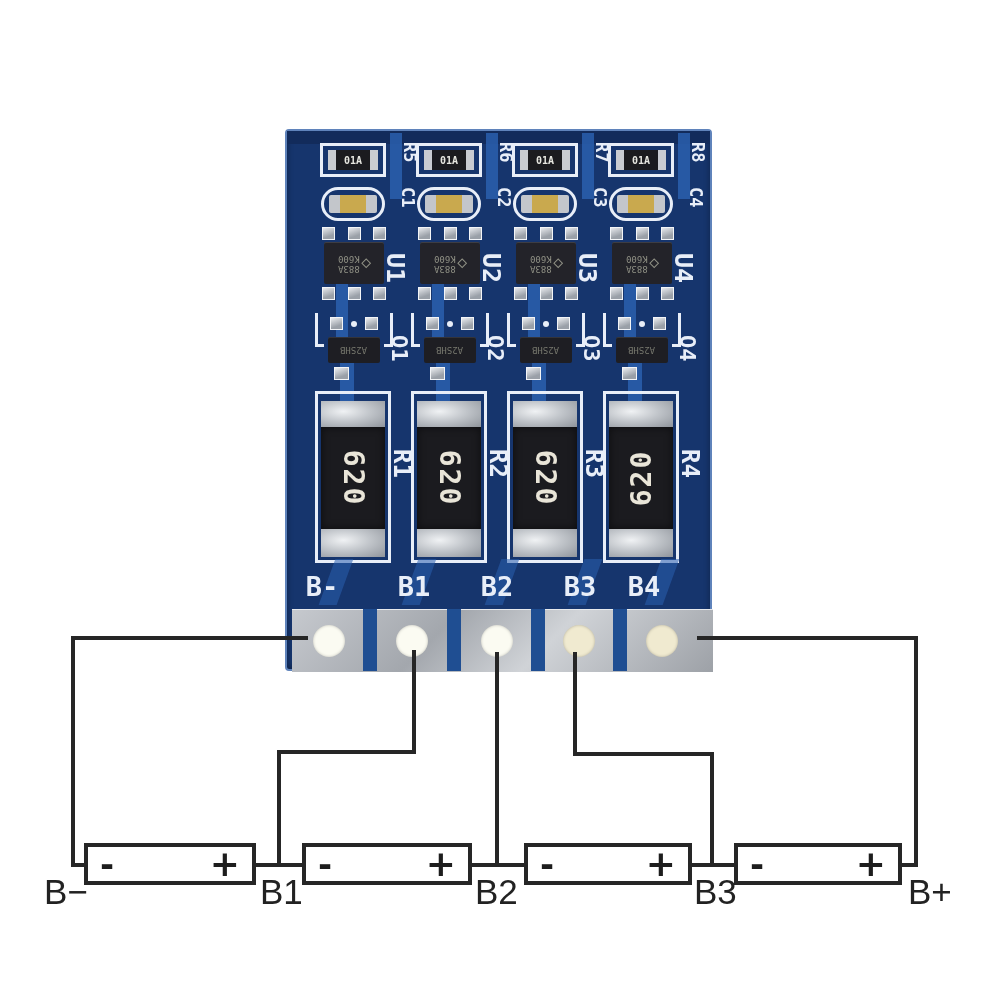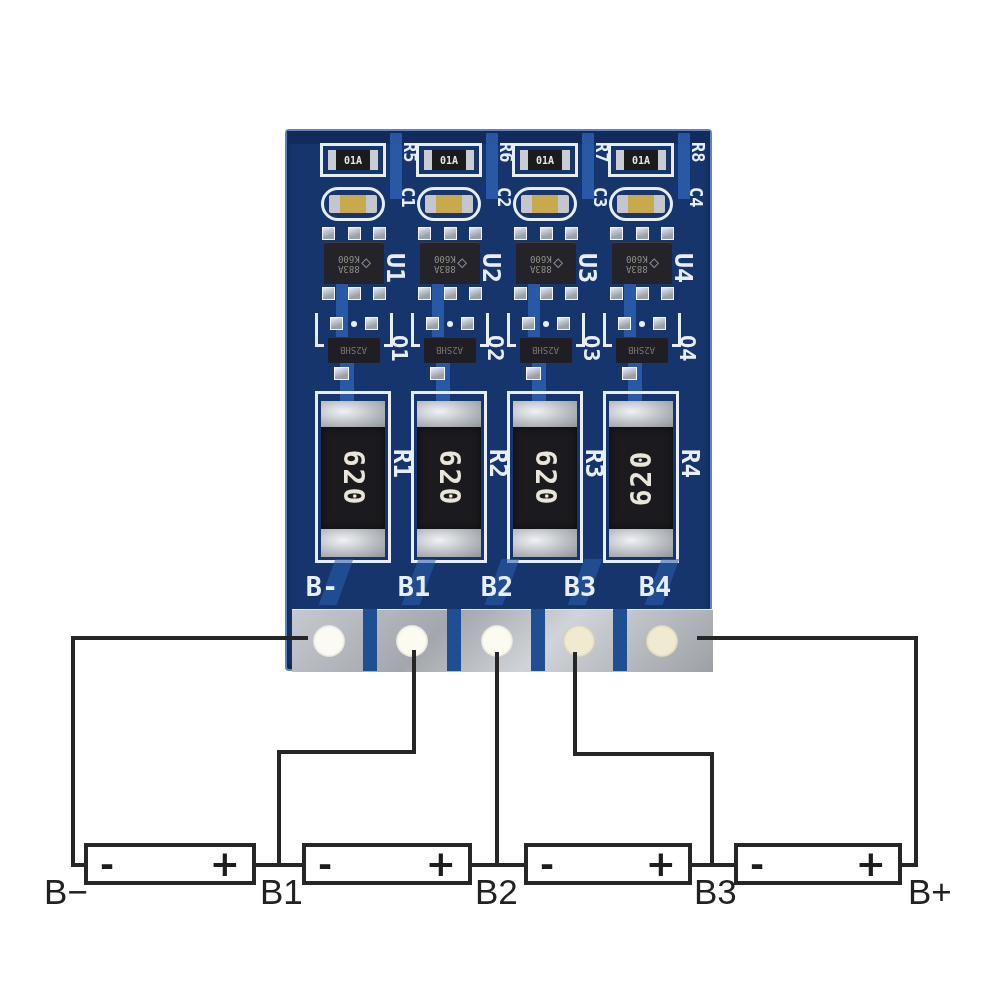--- a/index.html
+++ b/index.html
@@ -336,21 +336,21 @@
     <div class="tr-d" style="left:40px"></div>
     <div class="tr-d" style="left:123px"></div>
     <div class="tr-d" style="left:206px"></div>
     <div class="tr-d" style="left:289px"></div>
     <div class="tr-d" style="left:366px"></div>
 
     <span class="plab" style="left:0px">B-</span>
     <span class="plab" style="left:92px">B1</span>
     <span class="plab" style="left:175px">B2</span>
     <span class="plab" style="left:258px">B3</span>
-    <span class="plab" style="left:333px">B4</span>
+    <span class="plab" style="left:322px">B4</span>
 
     <div class="padstrip"></div>
     <div class="pdiv" style="left:76px"></div>
     <div class="pdiv" style="left:160px"></div>
     <div class="pdiv" style="left:244px"></div>
     <div class="pdiv" style="left:326px"></div>
     <div class="hole" style="left:26px"></div>
     <div class="hole" style="left:109px"></div>
     <div class="hole" style="left:194px"></div>
     <div class="hole cream" style="left:276px"></div>

